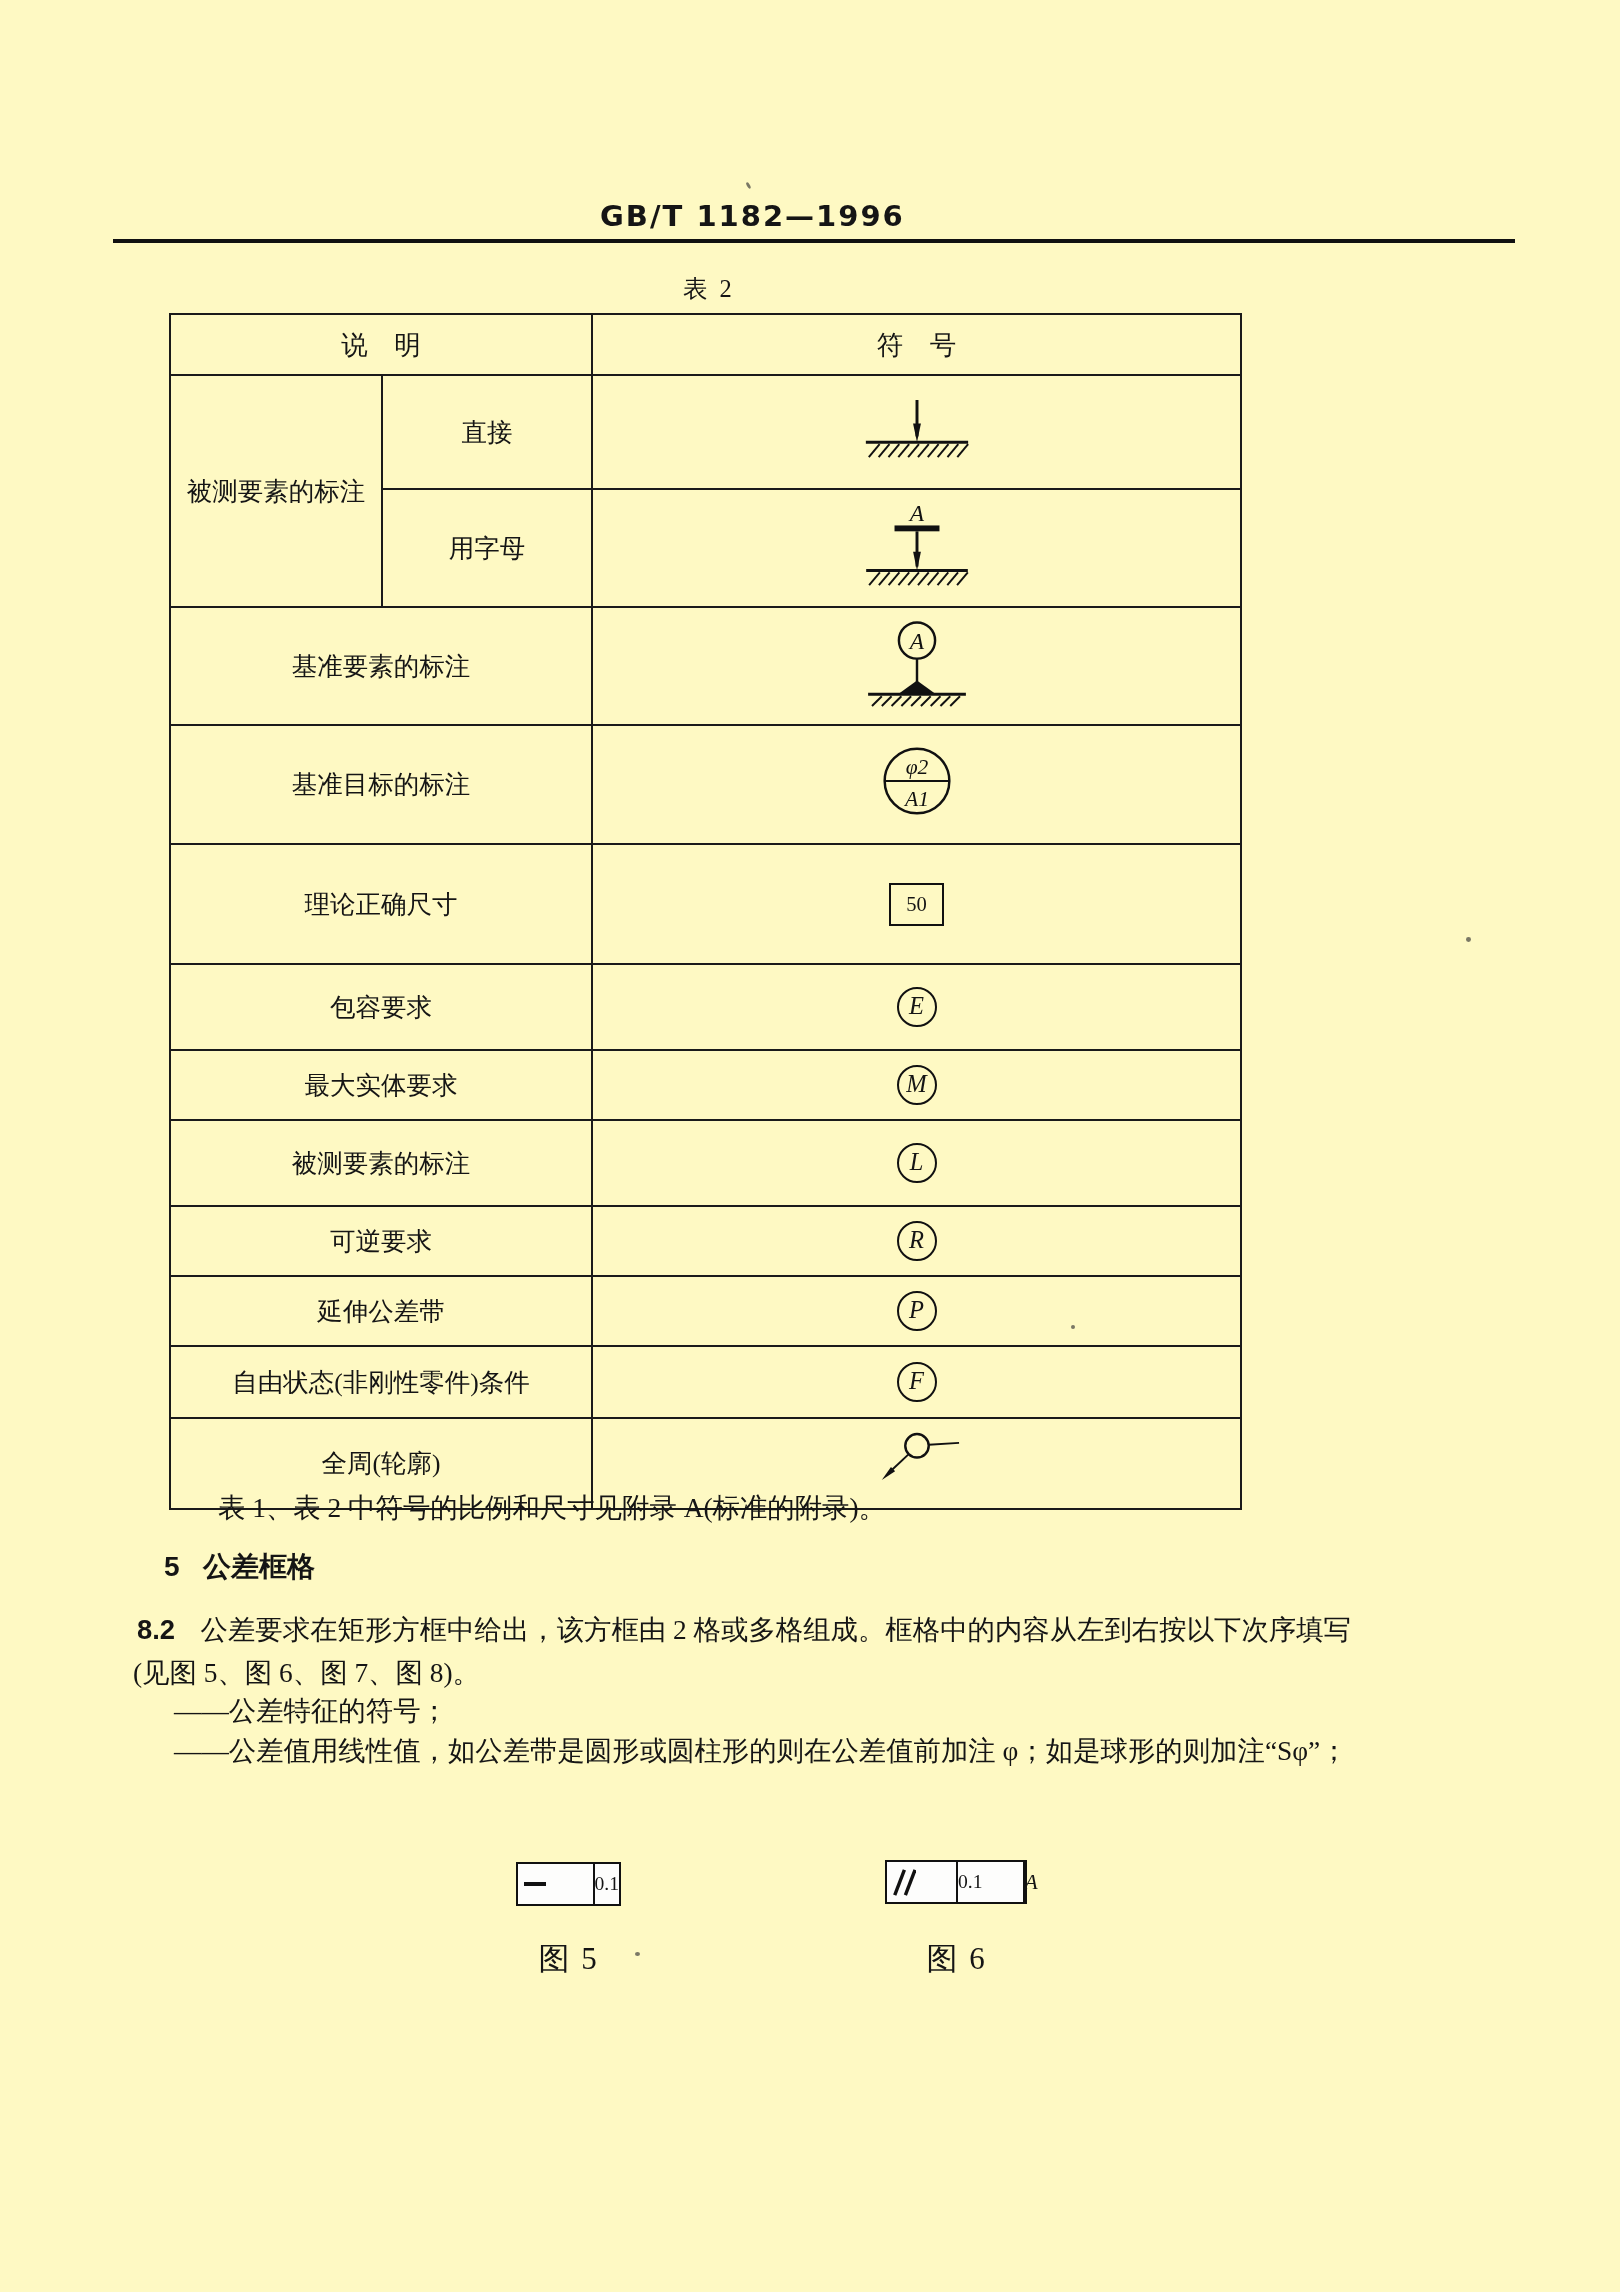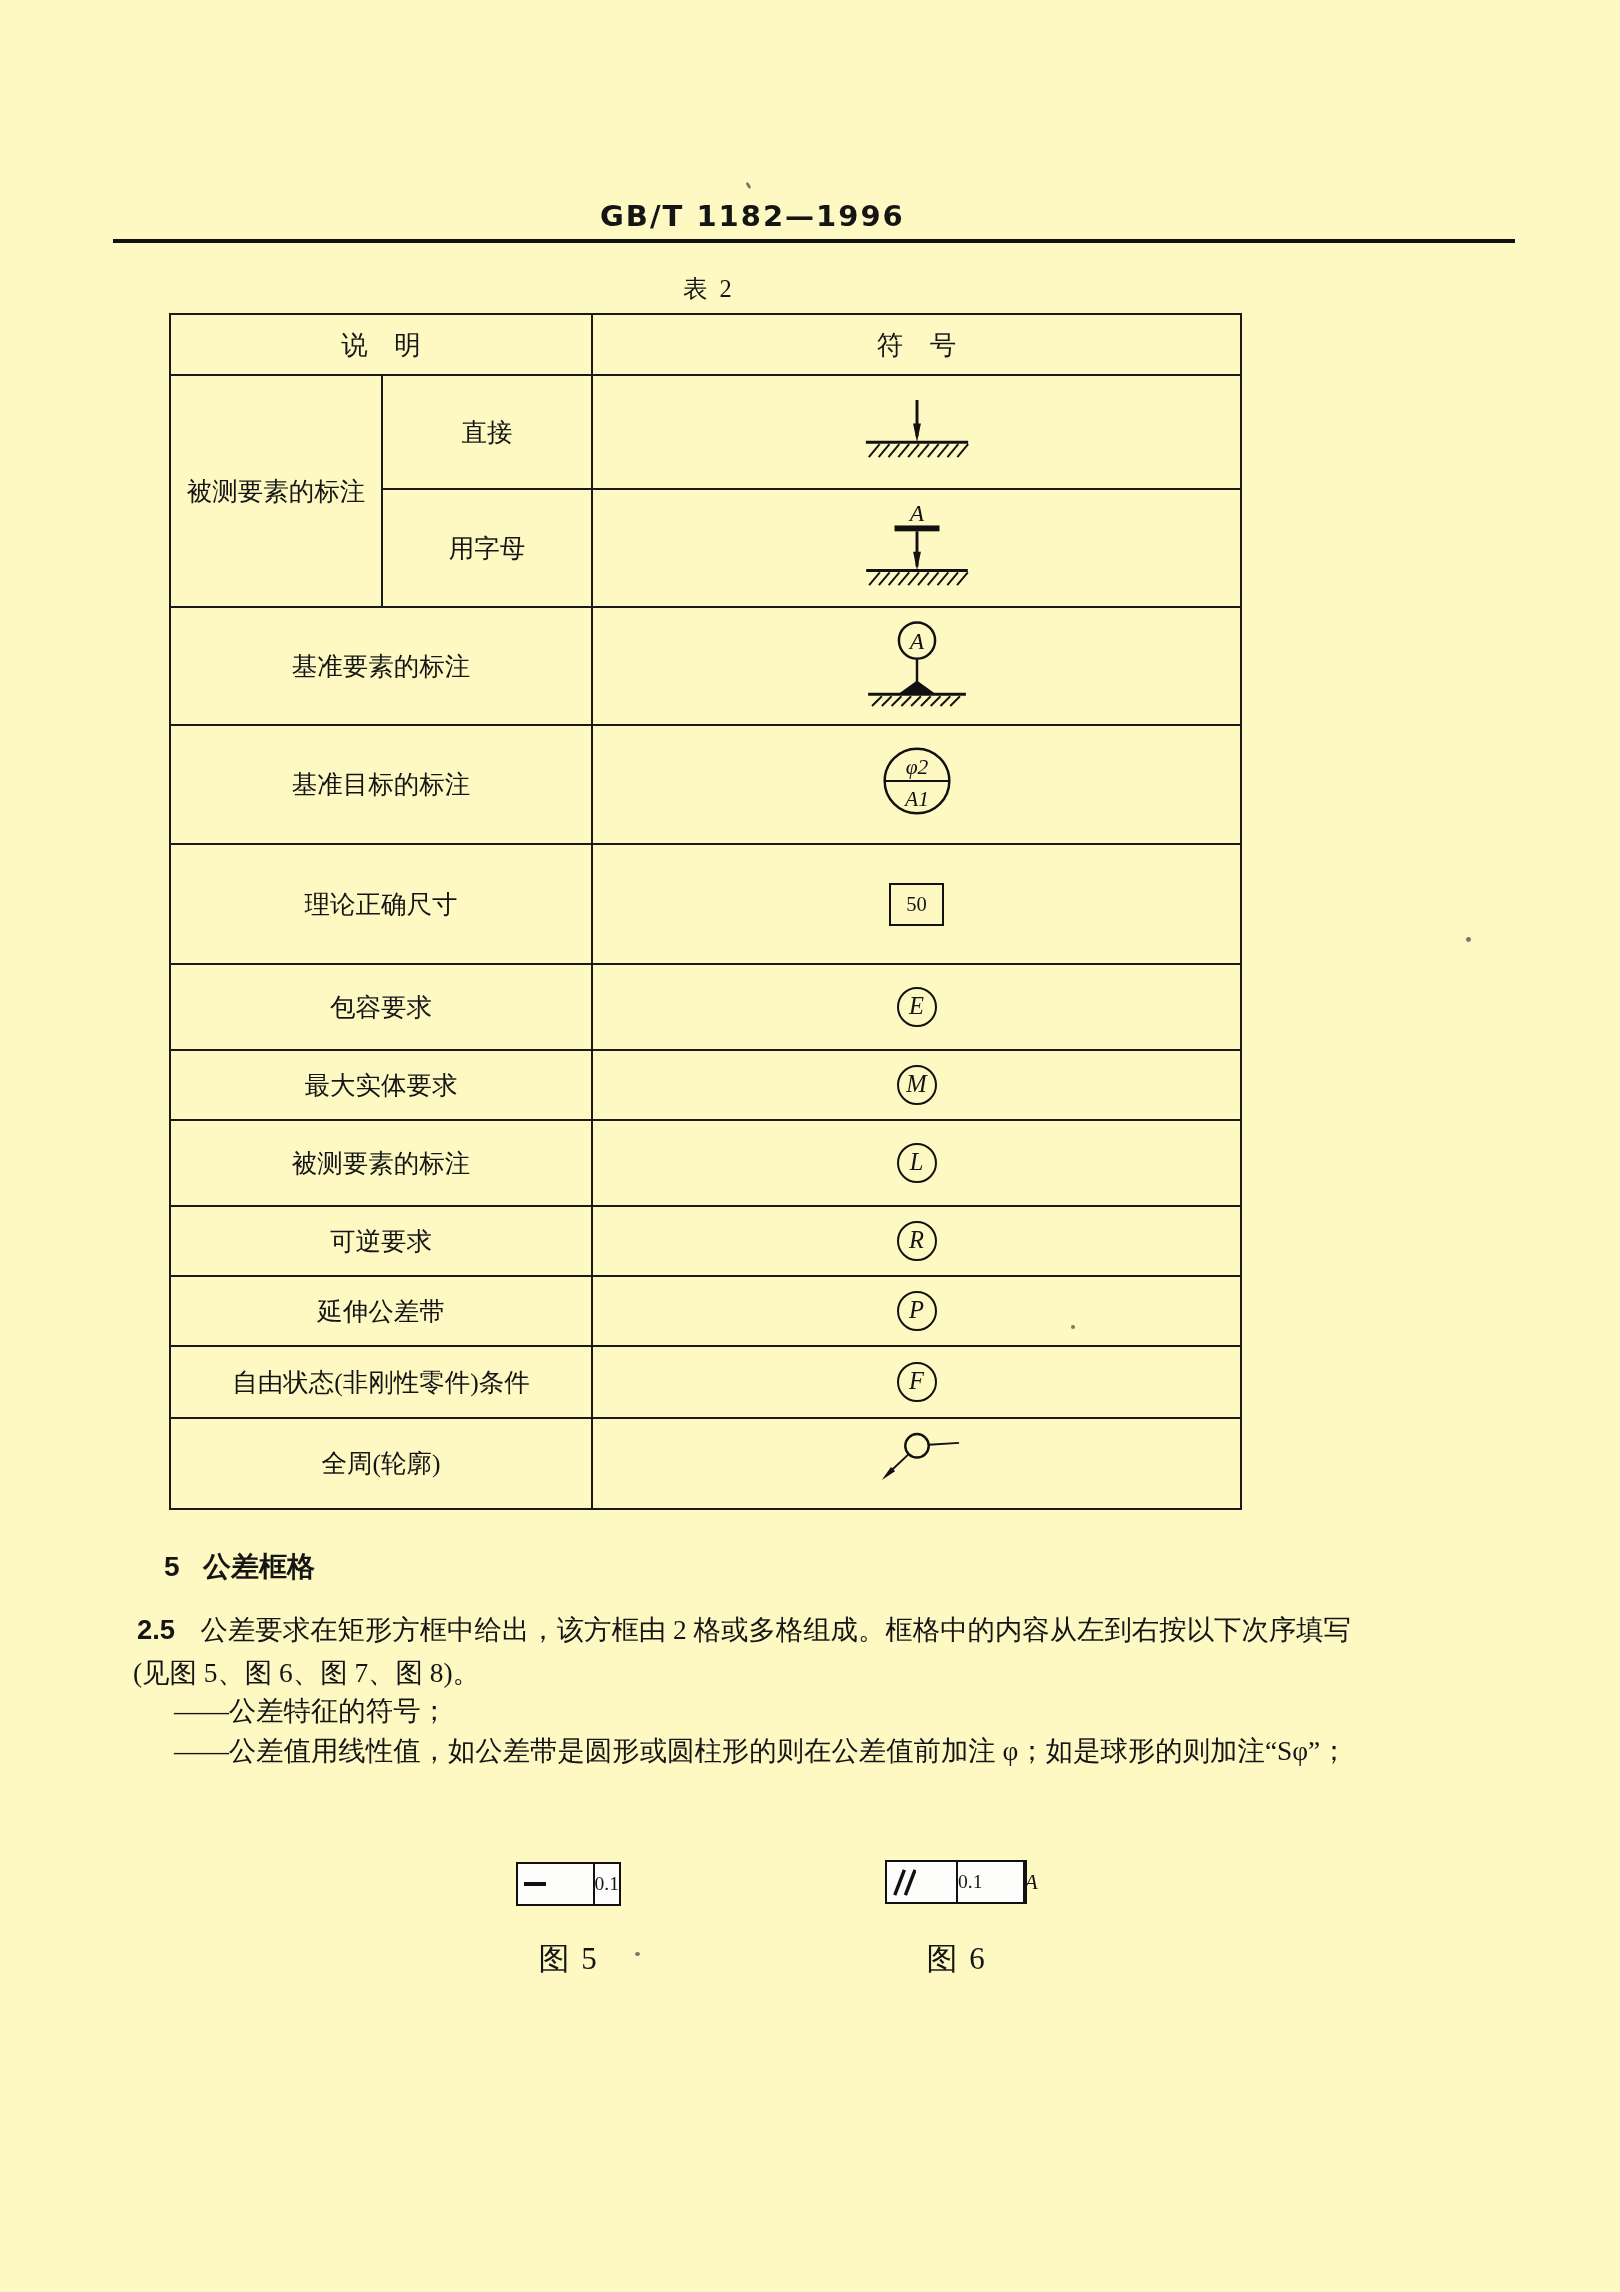--- a/index.html
+++ b/index.html
@@ -231,27 +231,28 @@
           <circle class="stroke" cx="46" cy="15" r="12" stroke-width="2.5"></circle>
           <line class="stroke" x1="58" y1="14" x2="89" y2="12" stroke-width="2"></line>
           <line class="stroke" x1="37" y1="24" x2="20" y2="40" stroke-width="2"></line>
           <polygon class="fill" points="10,50 23.6,41.1 19.4,36.7"></polygon>
         </svg>
       </td>
     </tr>
   </tbody>
     </table>
 
+  <div class="abs note-line">表 1、表 2 中符号的比例和尺寸见附录 A(标准的附录)。</div>
 
   <div class="abs sec-head">
     <span>5</span><span class="gap">公差框格</span>
   </div>
 
   <div class="abs clause1">
-    <b>2.5</b><span class="gap">公差要求在矩形方框中给出，该方框由 2 格或多格组成。框格中的内容从左到右按以下次序填写</span>
+    <b>8.2</b><span class="gap">公差要求在矩形方框中给出，该方框由 2 格或多格组成。框格中的内容从左到右按以下次序填写</span>
   </div>
   <div class="abs clause2">(见图 5、图 6、图 7、图 8)。</div>
 
   <div class="abs bullet b1">——公差特征的符号；</div>
   <div class="abs bullet b2">——公差值用线性值，如公差带是圆形或圆柱形的则在公差值前加注 φ；如是球形的则加注“Sφ”；</div>
 
   <div class="tol-frame" style="left:516px;top:1862px;width:101px;">
     <div class="tol-cell" style="width:38px;">
       <div class="straight-bar"></div>
     </div>

